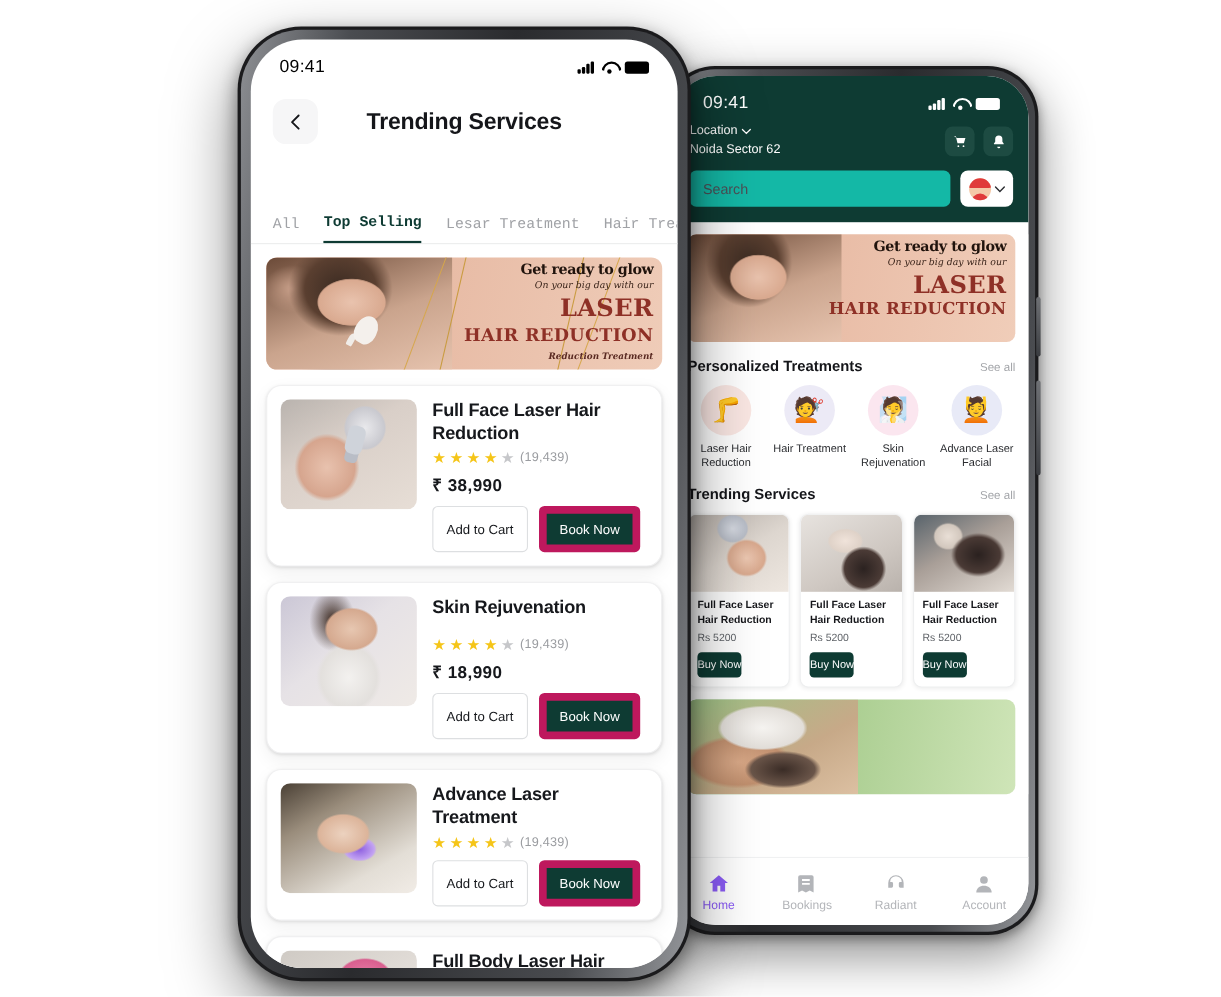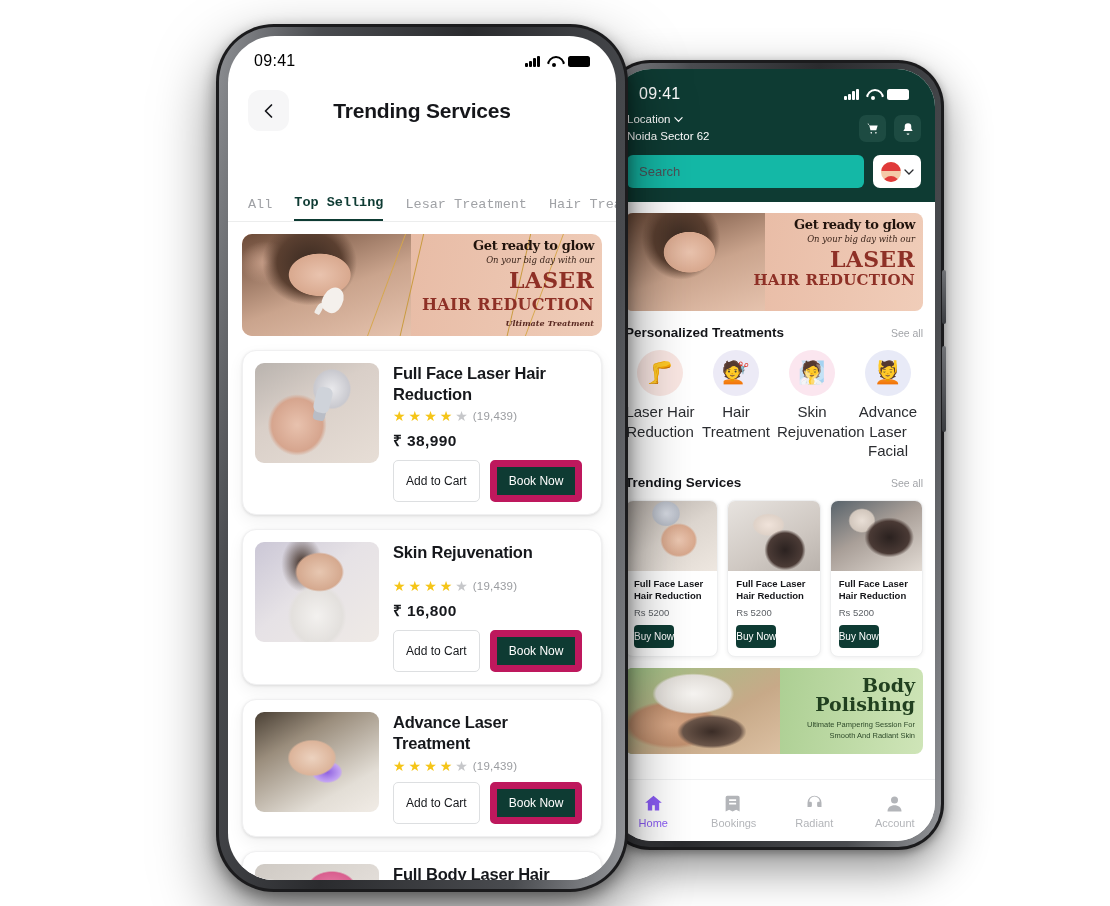--- a/index.html
+++ b/index.html
@@ -270,21 +270,21 @@
   .cat-bubble {
     width: 46px; height: 46px; border-radius: 50%; margin: 0 auto;
     background: #eceaf6; position: relative; overflow: hidden;
     display: flex; align-items: center; justify-content: center; font-size: 22px;
   }
   .cat-bubble.c1 { background: #fae7e3; }
   .cat-bubble.c2 { background: #eceaf6; }
   .cat-bubble.c3 { background: #fbe6ef; }
   .cat-bubble.c4 { background: #e8eaf7; }
   .cat-label {
-    font-size: 15px; color: #2b2d31; margin-top: 6px; line-height: 1.3;
+    font-size: 10px; color: #2b2d31; margin-top: 6px; line-height: 1.3;
   }
   .tcards { display: flex; gap: 9px; padding: 10px 12px 0 12px; }
   .tcard {
     flex: 1; background: #fff; border-radius: 8px; overflow: hidden;
     border: 1px solid #eeeff0; box-shadow: 0 1px 4px rgba(0,0,0,.07);
     padding-bottom: 8px;
   }
   .tcard-img { height: 70px; background: #cfc9c4; position: relative; }
   .ti1 {
     background:
@@ -468,26 +468,20 @@
           <div class="tcard">
             <div class="tcard-img ti3"></div>
             <div class="tcard-title">Full Face Laser Hair Reduction</div>
             <div class="tcard-price">Rs 5200</div>
             <button class="tcard-btn">Buy Now</button>
           </div>
         </div>
 
         <div class="b-promo2">
           <div class="bp-photo"></div>
-          <div class="bp-text">
-            <div class="bp-big">Body</div>
-            <div class="bp-big">Polishing</div>
-            <div class="bp-sub">Ultimate Pampering Session For</div>
-            <div class="bp-sub" style="margin-top:1px">Smooth And Radiant Skin</div>
-          </div>
         </div>
       </div>
 
       <div class="b-nav">
         <div class="nav-item active">
           <div class="nav-ico">
             <svg viewBox="0 0 24 24">
                 <path d="M12 3 2.5 11h3v9h5v-6h3v6h5v-9h3z"></path>
               </svg>
           </div>
@@ -560,21 +554,21 @@
 
         <div class="promo">
           <div class="ph-photo"></div>
           <div class="gold"></div>
           <div class="gold2"></div>
           <div class="promo-text">
             <div class="pt-script">Get ready to glow</div>
             <div class="pt-sub">On your big day with our</div>
             <div class="pt-big">LASER</div>
             <div class="pt-big" style="font-size:16px">HAIR REDUCTION</div>
-            <div class="pt-small">Ultimate Treatment</div>
+            <div class="pt-small">Reduction Treatment</div>
           </div>
         </div>
 
         <div class="card">
           <div class="card-thumb t1"></div>
           <div class="card-body">
             <div class="card-title">Full Face Laser Hair Reduction</div>
             <div class="rating">
               <span class="stars">
                 <span class="star">★</span>
@@ -600,21 +594,21 @@
             <div class="rating" style="margin-top:16px">
               <span class="stars">
                 <span class="star">★</span>
                 <span class="star">★</span>
                 <span class="star">★</span>
                 <span class="star">★</span>
                 <span class="star off">★</span>
               </span>
               <span class="rating-count">(19,439)</span>
             </div>
-            <div class="price">₹ 16,800</div>
+            <div class="price">₹ 18,990</div>
             <div class="card-actions">
               <button class="btn btn-outline">Add to Cart</button>
               <button class="btn btn-solid">Book Now</button>
             </div>
           </div>
         </div>
 
         <div class="card">
           <div class="card-thumb t3"></div>
           <div class="card-body">

